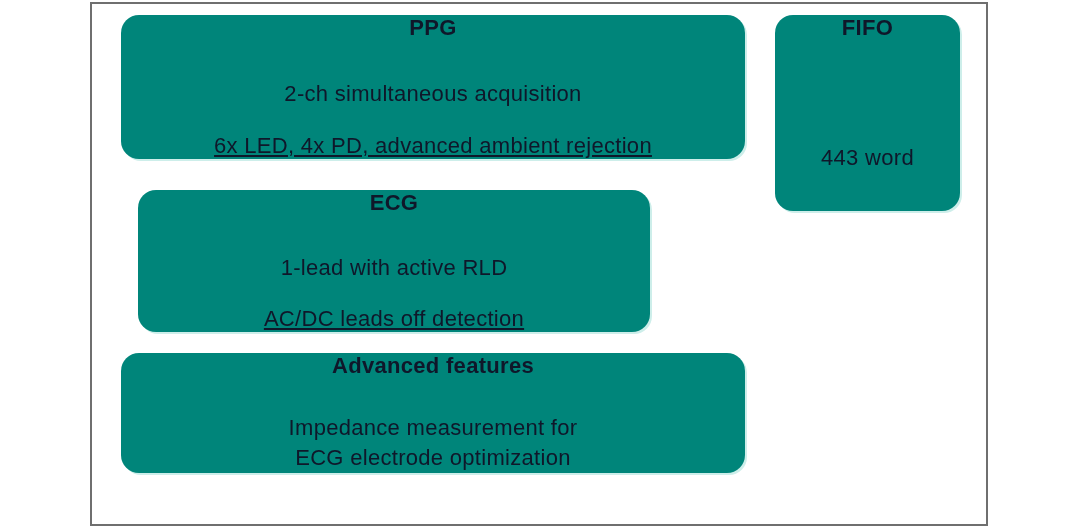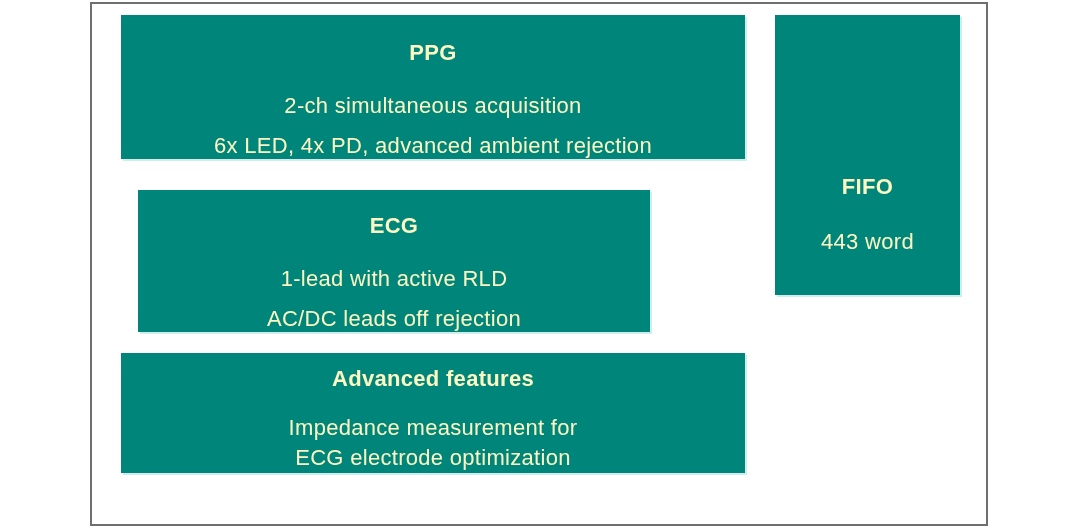--- a/index.html
+++ b/index.html
@@ -21,77 +21,78 @@
     top: 2px;
     width: 898px;
     height: 524px;
     border: 2px solid #6f6f6f;
     box-sizing: border-box;
     background: #ffffff;
   }
   .block {
     position: absolute;
     background: #00857a;
-    color: #fef9c3;
+    color: #0f172a;
     display: flex;
     flex-direction: column;
     align-items: center;
-    justify-content: flex-end;
+    justify-content: space-between;
     text-align: center;
     box-shadow: 2px 2px 0 #cdeeea;
     box-sizing: border-box;
+    border-radius: 18px;
   }
   .block .title {
     font-weight: bold;
     font-size: 22px;
     letter-spacing: 0.3px;
     line-height: 26px;
   }
   .block .line {
     font-size: 22px;
     letter-spacing: 0.3px;
     line-height: 26px;
     margin-top: 12px;
   }
   
   .block.wide .title { margin-bottom: 15px; }
-  .block.wide .line + .line { margin-top: 14px; }
+  .block.wide .line + .line { margin-top: 14px; text-decoration: underline; }
   
   .block.wide .body2 {
     font-size: 22px;
     letter-spacing: 0.3px;
     line-height: 30px;
     margin-top: 6px;
   }
   
   .block.tall { padding-bottom: 40px; }
   .block.tall .title { margin-bottom: 17px; }
 
   #block-ppg  { left: 29px;  top: 11px;  width: 624px; height: 144px; }
   #block-ecg  { left: 46px;  top: 186px; width: 512px; height: 142px; }
   #block-adv  { left: 29px;  top: 349px; width: 624px; height: 120px; }
-  #block-fifo { left: 683px; top: 11px;  width: 185px; height: 280px; }
+  #block-fifo { left: 683px; top: 11px;  width: 185px; height: 196px; }
   #block-if   { left: 683px; top: 268px; width: 185px; height: 233px; }
 </style>
 </head>
 <body>
 
 <div class="stage">
   <div class="frame">
 
     <div class="block wide" id="block-ppg">
       <div class="title">PPG</div>
       <div class="line">2-ch simultaneous acquisition</div>
       <div class="line">6x LED, 4x PD, advanced ambient rejection</div>
     </div>
 
     <div class="block wide" id="block-ecg">
       <div class="title">ECG</div>
       <div class="line">1-lead with active RLD</div>
-      <div class="line">AC/DC leads off rejection</div>
+      <div class="line">AC/DC leads off detection</div>
     </div>
 
     <div class="block wide" id="block-adv">
       <div class="title">Advanced features</div>
       <div class="body2">
         <div>Impedance measurement for</div>
         <div>ECG electrode optimization</div>
       </div>
     </div>
 

